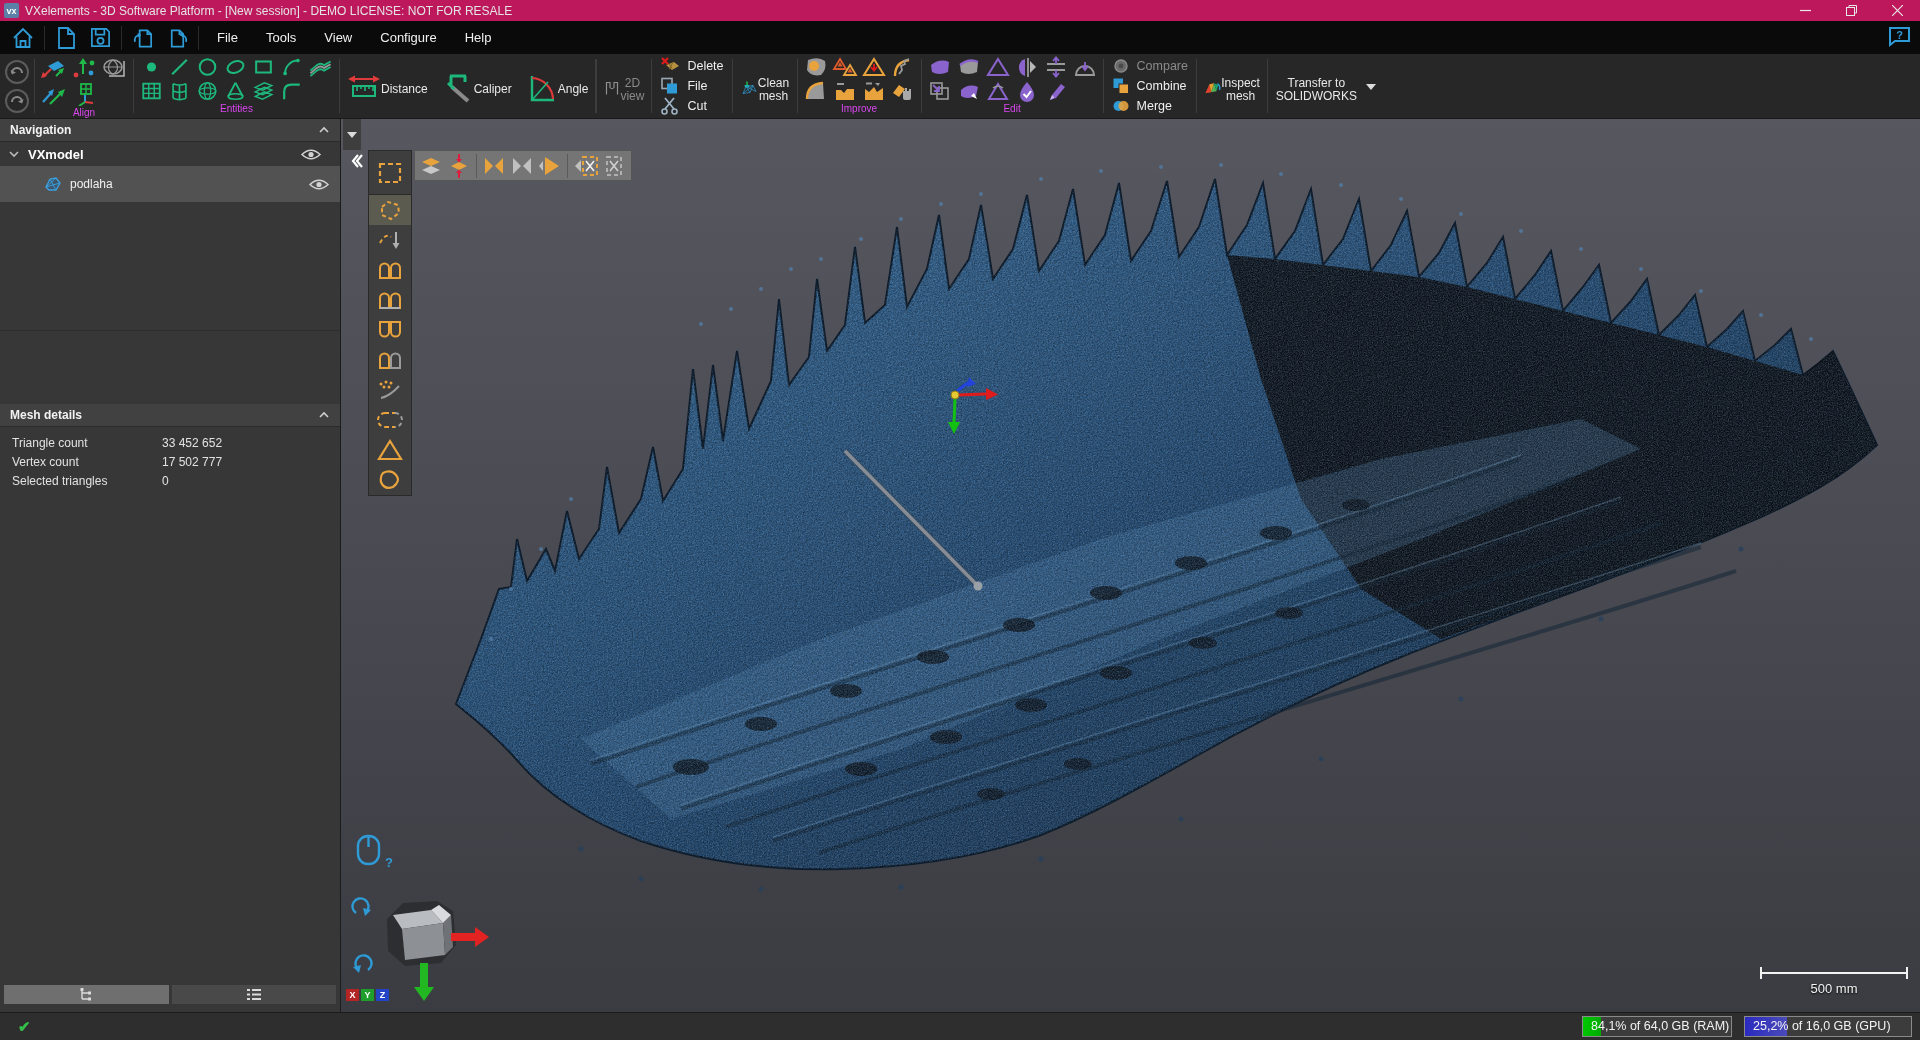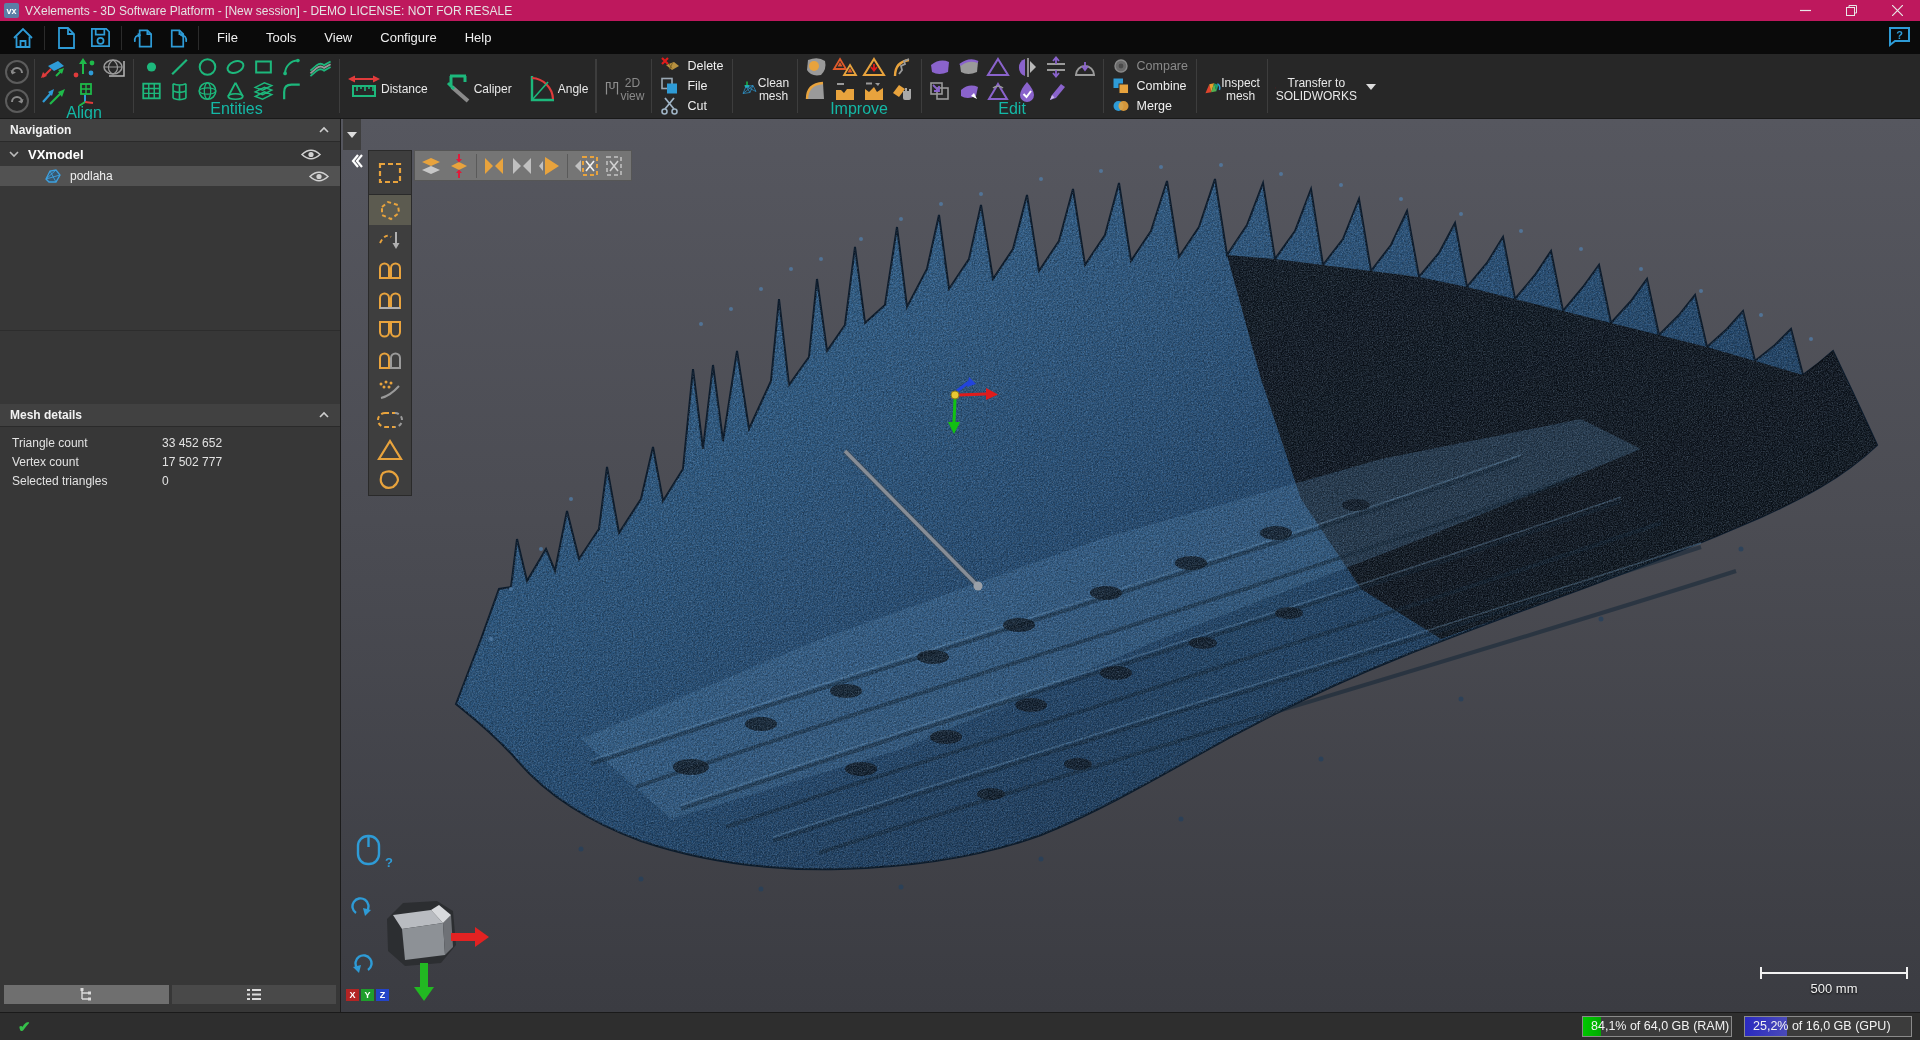--- a/index.html
+++ b/index.html
@@ -25,21 +25,21 @@
   .msep{width:1px;height:24px;background:#2b2b2b;margin:0 4px;}
   .menu-item{padding:0 14px;font-size:13px;color:#f0f0f0;height:100%;display:flex;align-items:center;}
   .help-bubble{position:absolute;right:8px;top:4px;}
 
   
   .ribbon{height:65px;background:#272727;display:flex;align-items:stretch;border-bottom:1px solid #191919;}
   .rsep{width:1px;background:#3d3d3d;margin:5px 0;}
   .rgroup{display:flex;flex-direction:column;align-items:center;padding:2px 5px 0 5px;}
   .gicons{flex:1;display:flex;flex-direction:column;justify-content:center;gap:2px;}
   .irow{display:flex;align-items:center;gap:3px;}
-  .glabel{font-size:16px;color:#14b8a6;height:16px;line-height:13px;text-align:center;}
+  .glabel{font-size:10px;color:#d946ef;height:16px;line-height:13px;text-align:center;}
   .bigbtn{display:flex;align-items:center;justify-content:flex-start;
     padding:4px 7px 0 7px;font-size:12px;color:#e8e8e8;text-align:center;position:relative;}
   .bigbtn .lbl{line-height:13px;margin-top:3px;}
   .bigbtn.disabled{color:#8a8a8a;}
   .stack{display:flex;flex-direction:column;justify-content:center;gap:1px;padding:2px 8px;}
   .srow{display:flex;align-items:center;gap:7px;font-size:12.5px;color:#efefef;height:19px;}
   .srow.disabled{color:#8a8a8a;}
   .udcol{display:flex;flex-direction:column;justify-content:center;gap:5px;padding:0 5px;}
   .ucircle{width:24px;height:24px;border-radius:50%;border:2px solid #5c5c5c;display:flex;align-items:center;justify-content:center;}
   .caret{width:0;height:0;border-left:5px solid transparent;border-right:5px solid transparent;border-top:6px solid #dcdcdc;}
@@ -47,21 +47,21 @@
   .ribbon-fill{flex:1;}
 
   
   .main{display:flex;height:893px;}
   .sidebar{width:341px;background:#373737;position:relative;border-right:1px solid #1c1c1c;flex:none;}
   .panel-header{position:absolute;left:0;right:0;height:23px;background:#414141;border-bottom:1px solid #2a2a2a;
     display:flex;align-items:center;padding:0 10px;font-size:12px;font-weight:bold;color:#f2f2f2;}
   .panel-header .chev{margin-left:auto;}
   .tree-root-row{position:absolute;top:23px;left:0;right:0;height:24px;display:flex;align-items:center;padding:0 8px;}
   .tree-root-label{font-size:13px;font-weight:bold;color:#ffffff;margin-left:8px;}
-  .tree-child-row{position:absolute;top:47px;left:0;right:0;height:20px;background:#525252;display:flex;align-items:center;padding-left:44px;}
+  .tree-child-row{position:absolute;top:47px;left:0;right:0;height:36px;background:#525252;display:flex;align-items:center;padding-left:44px;}
   .tree-child-label{font-size:12px;color:#f0f0f0;margin-left:8px;}
   .eye{margin-left:auto;margin-right:10px;}
   .side-divider{position:absolute;top:211px;left:0;right:0;height:1px;background:#2d2d2d;}
   .detail-row{position:absolute;left:0;right:0;height:19px;display:flex;align-items:center;font-size:12px;color:#e2e2e2;}
   .detail-row .dl{margin-left:12px;width:150px;}
   .detail-row .dv{}
   .side-footer{position:absolute;top:866px;left:4px;right:4px;height:19px;display:flex;gap:3px;}
   .sftab{flex:1;display:flex;align-items:center;justify-content:center;background:#494949;}
   .sftab.active{background:#6f6f6f;}
 

